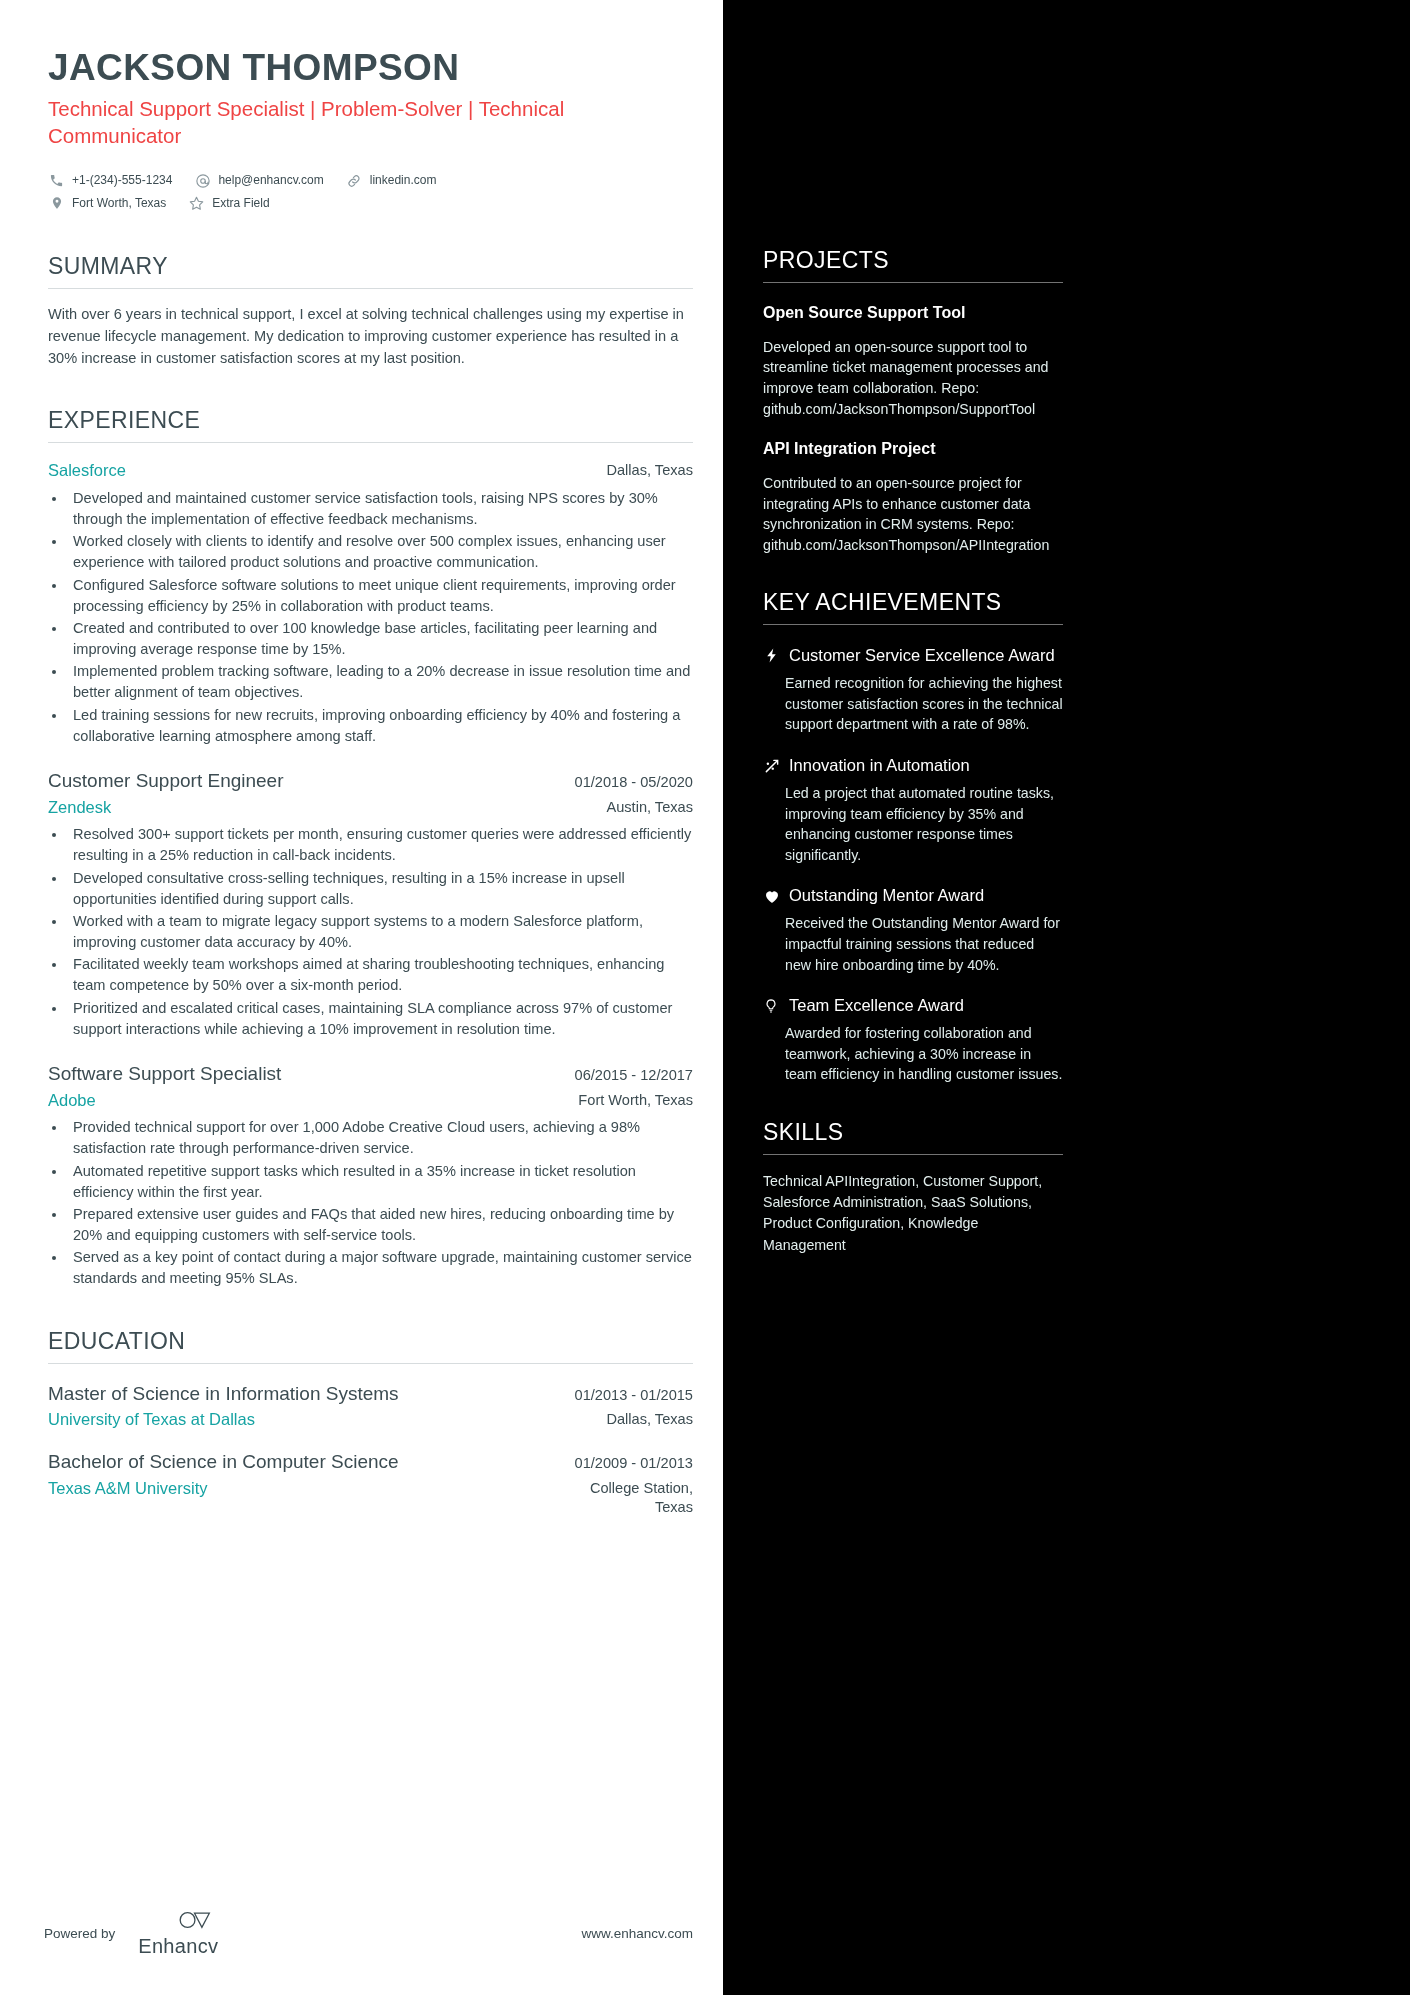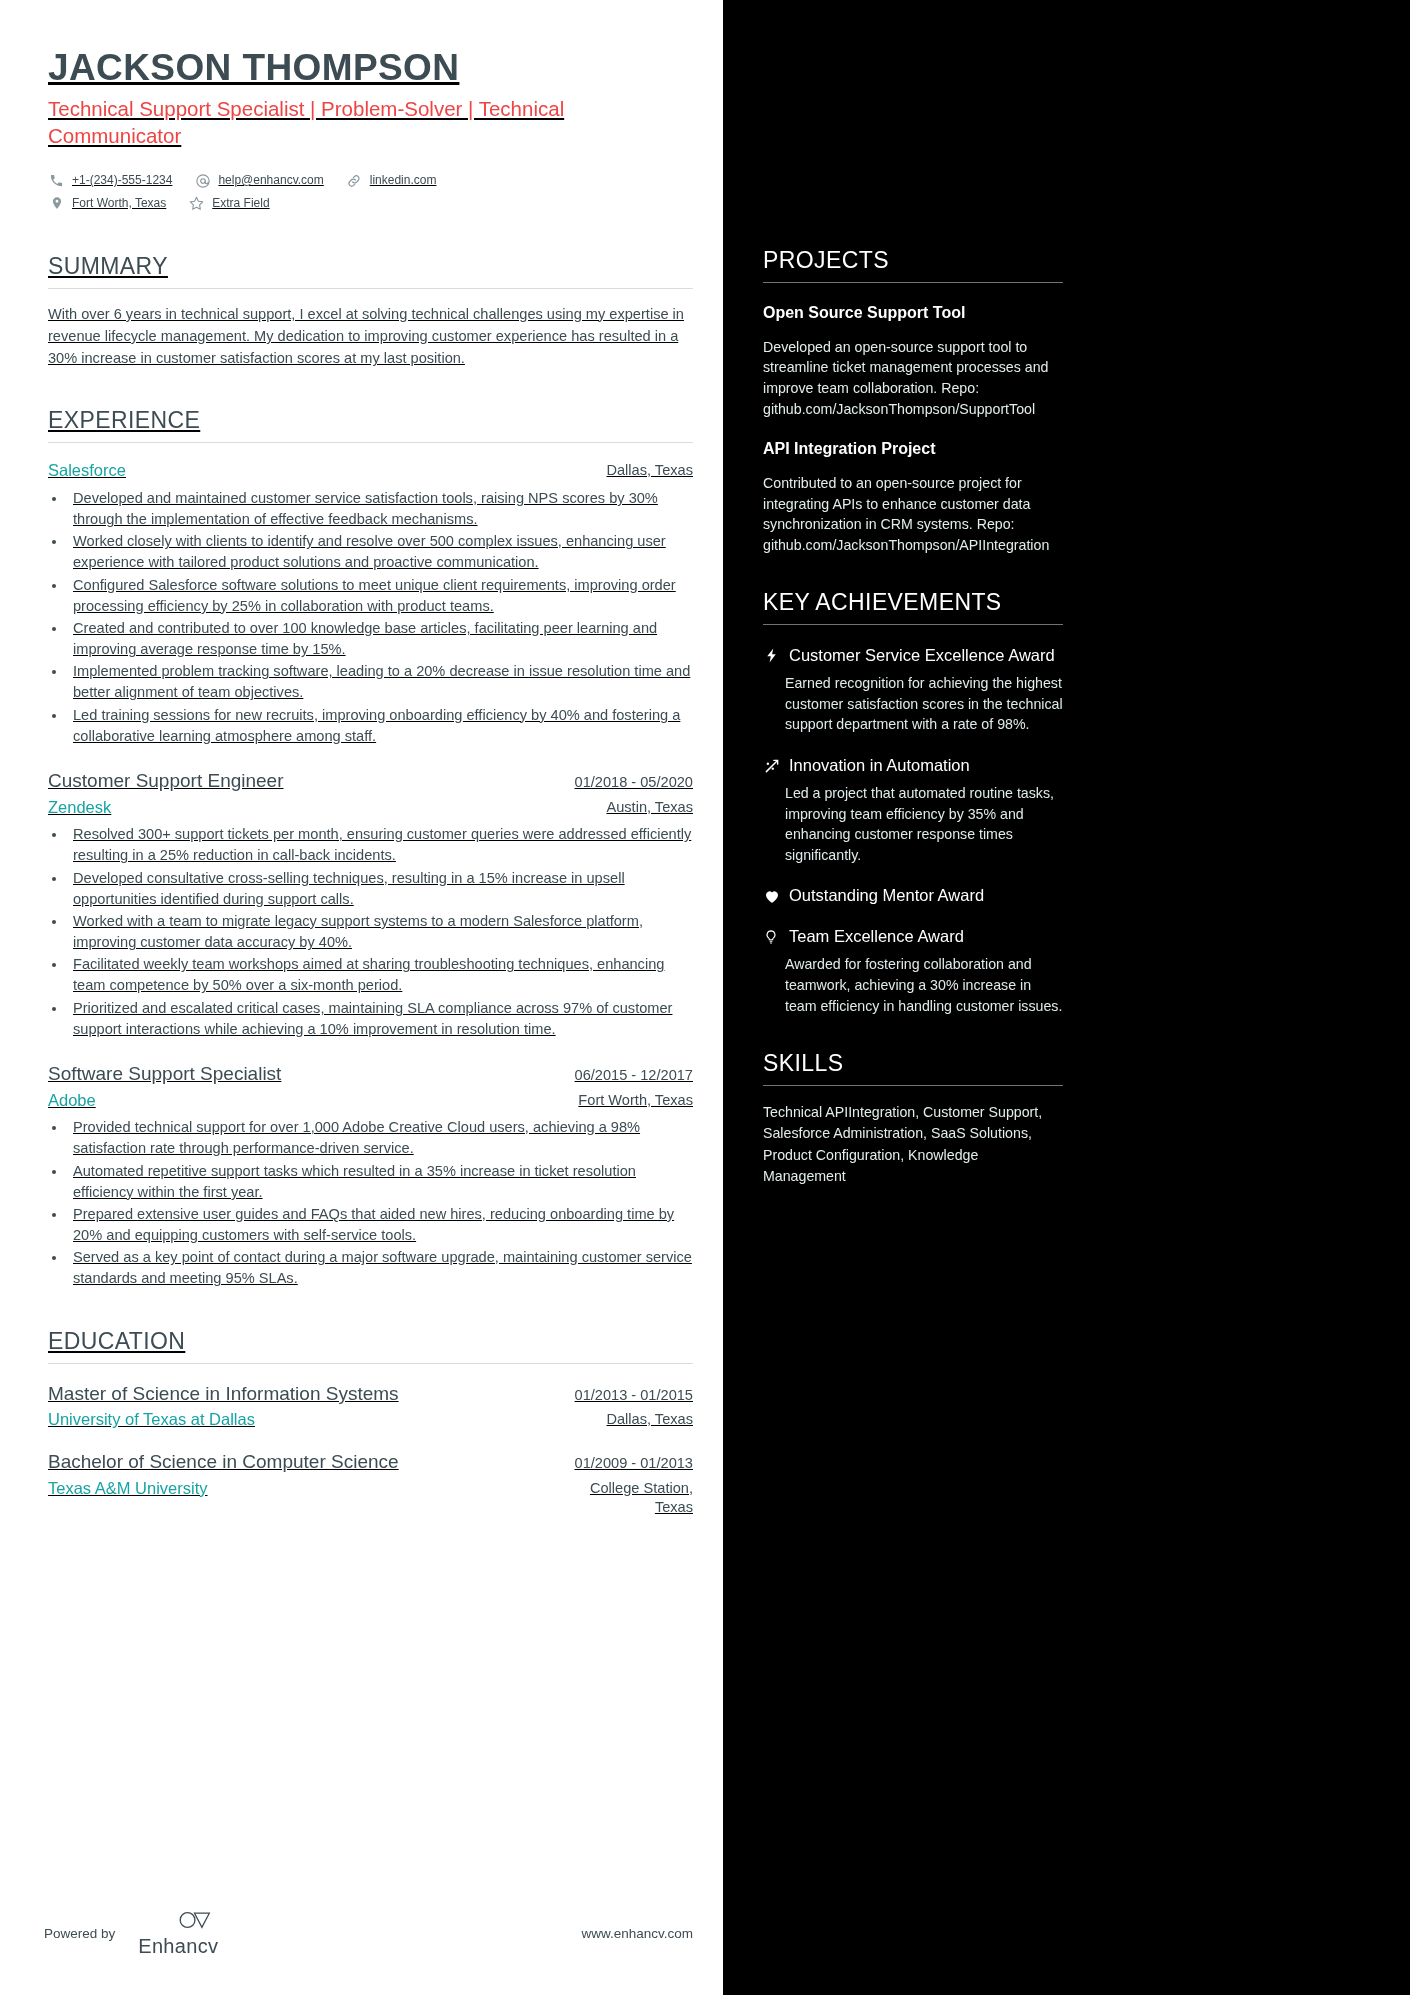--- a/index.html
+++ b/index.html
@@ -1,21 +1,21 @@
 <!DOCTYPE html>
 <html><head>
 <meta charset="utf-8">
 <style>
   * { margin:0; padding:0; box-sizing:border-box; }
   html, body {
     width:1410px; height:1995px;
     font-family:"Liberation Sans", sans-serif;
     background:#ffffff;
   }
-  .page { position:relative; width:1410px; height:1995px; display:flex;text-decoration:underline; }
+  .page { position:relative; width:1410px; height:1995px; display:flex; }
 
   
   .main {
     width:723px; height:1995px;
     padding:46px 30px 0 48px;
     background:#ffffff;
     position:relative;
   }
 
   .name {
@@ -330,20 +330,21 @@
               <div class="ach">
                 <div class="ach-ico">
                   <svg width="18" height="18" viewBox="0 0 24 24" fill="#ffffff">
                     <path d="M12 21s-8-5.1-8-10.4A4.6 4.6 0 0 1 12 7.4 4.6 4.6 0 0 1 20 10.6C20 15.9 12 21 12 21z"></path>
                   </svg>
                 </div>
                 <div class="ach-body">
                   <div class="ach-title">Outstanding Mentor Award</div>
                 </div>
               </div>
+              <div class="ach-desc">Received the Outstanding Mentor Award for impactful training sessions that reduced new hire onboarding time by 40%.</div>
             </div>
             <div>
               <div class="ach">
                 <div class="ach-ico">
                   <svg width="16" height="18" viewBox="0 0 24 24" fill="none" stroke="#ffffff" stroke-width="1.7">
                     <path d="M12 2.8a6 6 0 0 0-3.4 10.9c.6.5.9 1.1.9 1.8v.6h5v-.6c0-.7.3-1.3.9-1.8A6 6 0 0 0 12 2.8z"></path>
                     <path d="M10 18.4h4M10.6 21h2.8"></path>
                   </svg>
                 </div>
                 <div class="ach-body">

